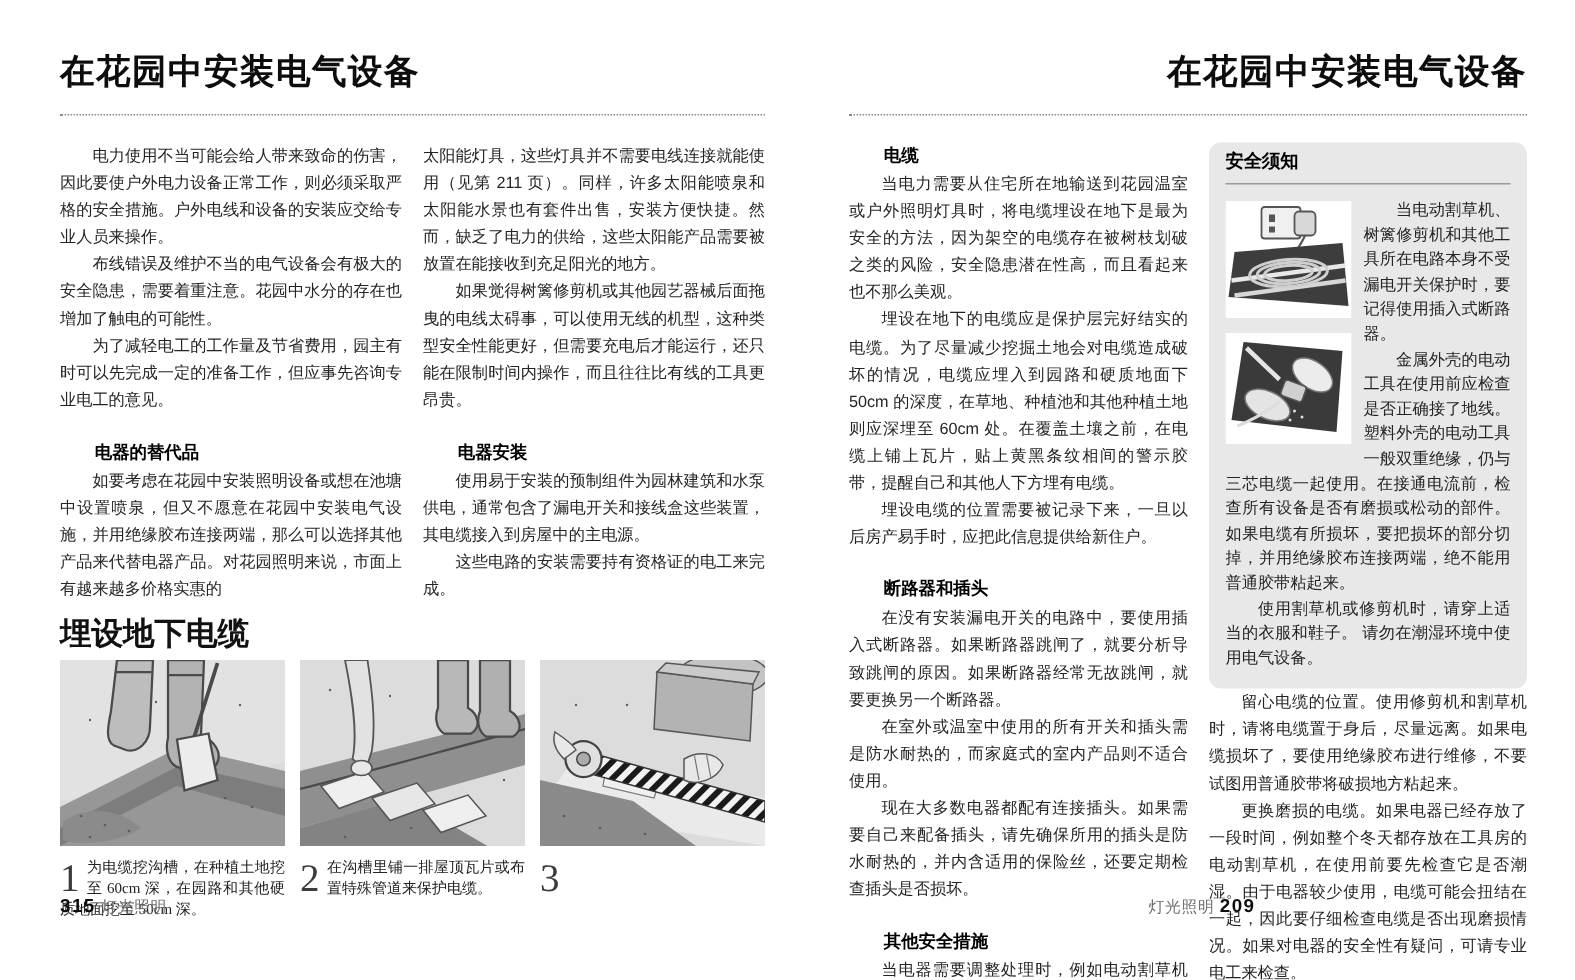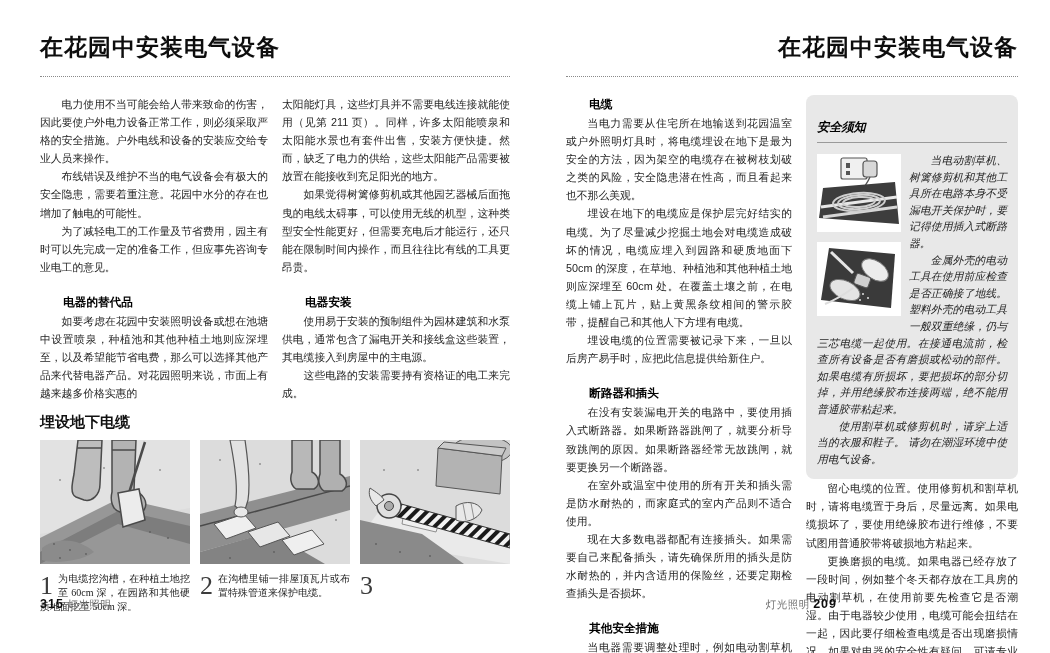--- a/index.html
+++ b/index.html
@@ -17,33 +17,33 @@
   .columns-left{min-height:289px;}
   .col{flex:1;min-width:0;}
   .col-main{flex:none;width:226px;}
   .col-side{flex:1;min-width:0;}
 
   p.body{margin:0;font-size:10.8px;line-height:18.1px;text-align:justify;color:#242424;}
   .indent{text-indent:2em;}
   .subhead{font-size:11.6px;font-weight:bold;color:#000;margin:17px 0 1px 0;text-indent:2em;line-height:18px;}
   .subhead-first{margin-top:0;}
 
-  .section-head{font-family:Liberation Serif, serif;font-size:15px;font-weight:bold;color:#111;
+  .section-head{font-family:Liberation Serif, serif;font-size:21px;font-weight:bold;color:#111;
                 margin:10px 0 0 0;line-height:20px;}
 
   .figs-row{display:flex;gap:10px;margin-top:8px;}
   .fig{width:150px;height:124px;display:block;}
 
   .captions-row{display:flex;gap:10px;margin-top:8px;}
   .caption{width:150px;font-family:"Liberation Serif",serif;font-size:10px;line-height:13.8px;
            text-align:justify;color:#222;}
   .cap-num{float:left;font-family:"Liberation Serif",serif;font-size:26px;line-height:26px;
            margin:1px 5px 0 0;color:#3c3c3c;}
 
-  .safety-box{background:#e8e8e8;border-radius:8px;padding:24px 11px 12px 11px;font-style:italic;}
+  .safety-box{background:#e8e8e8;border-radius:8px;padding:4px 11px 12px 11px;}
   .safety-title{font-size:12.2px;font-weight:bold;color:#000;padding-bottom:6px;
                 border-bottom:1px solid #9a9a9a;margin-bottom:9px;}
   .safety-content::after{content:"";display:block;clear:both;}
   .safety-figs{float:left;width:84px;margin:2px 8px 2px 0;}
   .sfig{display:block;width:84px;margin-bottom:10px;}
   p.box-para{margin:0;font-size:10.8px;line-height:16.6px;text-align:justify;color:#242424;}
 
   .watch-first{margin-top:14px;}
 
   .footer{position:absolute;top:597px;font-size:10.5px;color:#6e6e6e;letter-spacing:0.5px;}
@@ -59,21 +59,21 @@
   <div class="page page-left">
     <h1 class="title">在花园中安装电气设备</h1>
     <div class="title-rule"></div>
 
     <div class="columns columns-left">
       <div class="col">
         <p class="body indent">电力使用不当可能会给人带来致命的伤害，因此要使户外电力设备正常工作，则必须采取严格的安全措施。户外电线和设备的安装应交给专业人员来操作。</p>
         <p class="body indent">布线错误及维护不当的电气设备会有极大的安全隐患，需要着重注意。花园中水分的存在也增加了触电的可能性。</p>
         <p class="body indent">为了减轻电工的工作量及节省费用，园主有时可以先完成一定的准备工作，但应事先咨询专业电工的意见。</p>
         <h3 class="subhead">电器的替代品</h3>
-        <p class="body indent">如要考虑在花园中安装照明设备或想在池塘中设置喷泉，种植池和其他种植土地则应深埋至，以及希望能节省电费，那么可以选择其他产品来代替电器产品。对花园照明来说，市面上有越来越多价格实惠的</p>
+        <p class="body indent">如要考虑在花园中安装照明设备或想在池塘中设置喷泉，但又不愿意在花园中安装电气设施，并用绝缘胶布连接两端，那么可以选择其他产品来代替电器产品。对花园照明来说，市面上有越来越多价格实惠的</p>
       </div>
       <div class="col">
         <p class="body">太阳能灯具，这些灯具并不需要电线连接就能使用（见第 211 页）。同样，许多太阳能喷泉和太阳能水景也有套件出售，安装方便快捷。然而，缺乏了电力的供给，这些太阳能产品需要被放置在能接收到充足阳光的地方。</p>
         <p class="body indent">如果觉得树篱修剪机或其他园艺器械后面拖曳的电线太碍事，可以使用无线的机型，这种类型安全性能更好，但需要充电后才能运行，还只能在限制时间内操作，而且往往比有线的工具更昂贵。</p>
         <h3 class="subhead">电器安装</h3>
         <p class="body indent">使用易于安装的预制组件为园林建筑和水泵供电，通常包含了漏电开关和接线盒这些装置，其电缆接入到房屋中的主电源。</p>
         <p class="body indent">这些电路的安装需要持有资格证的电工来完成。</p>
       </div>
     </div>
 

